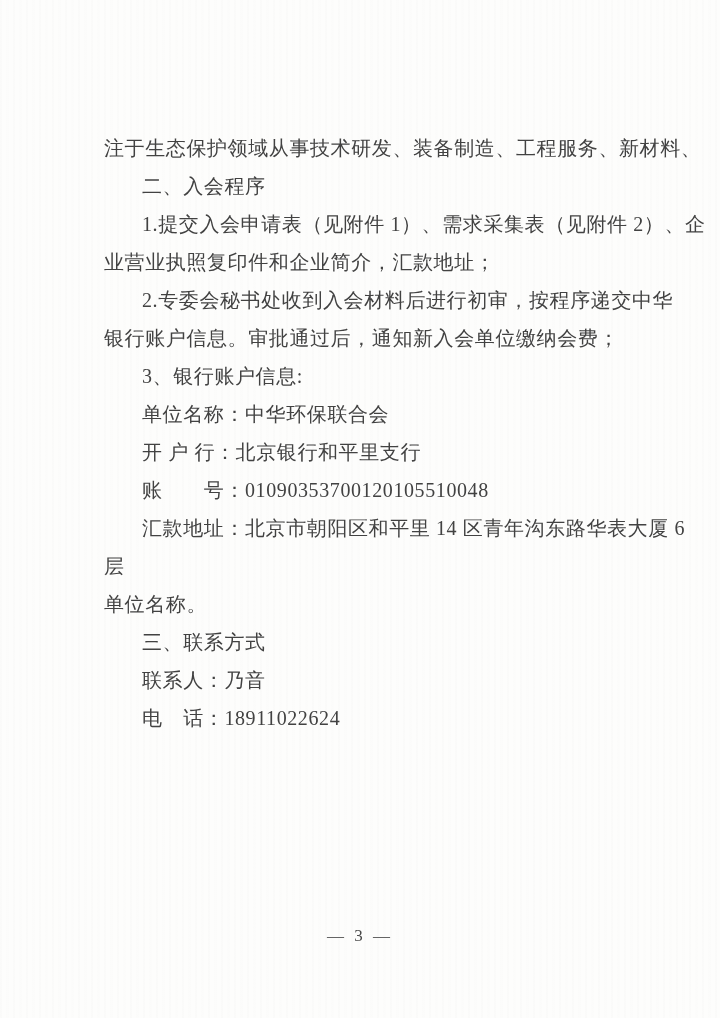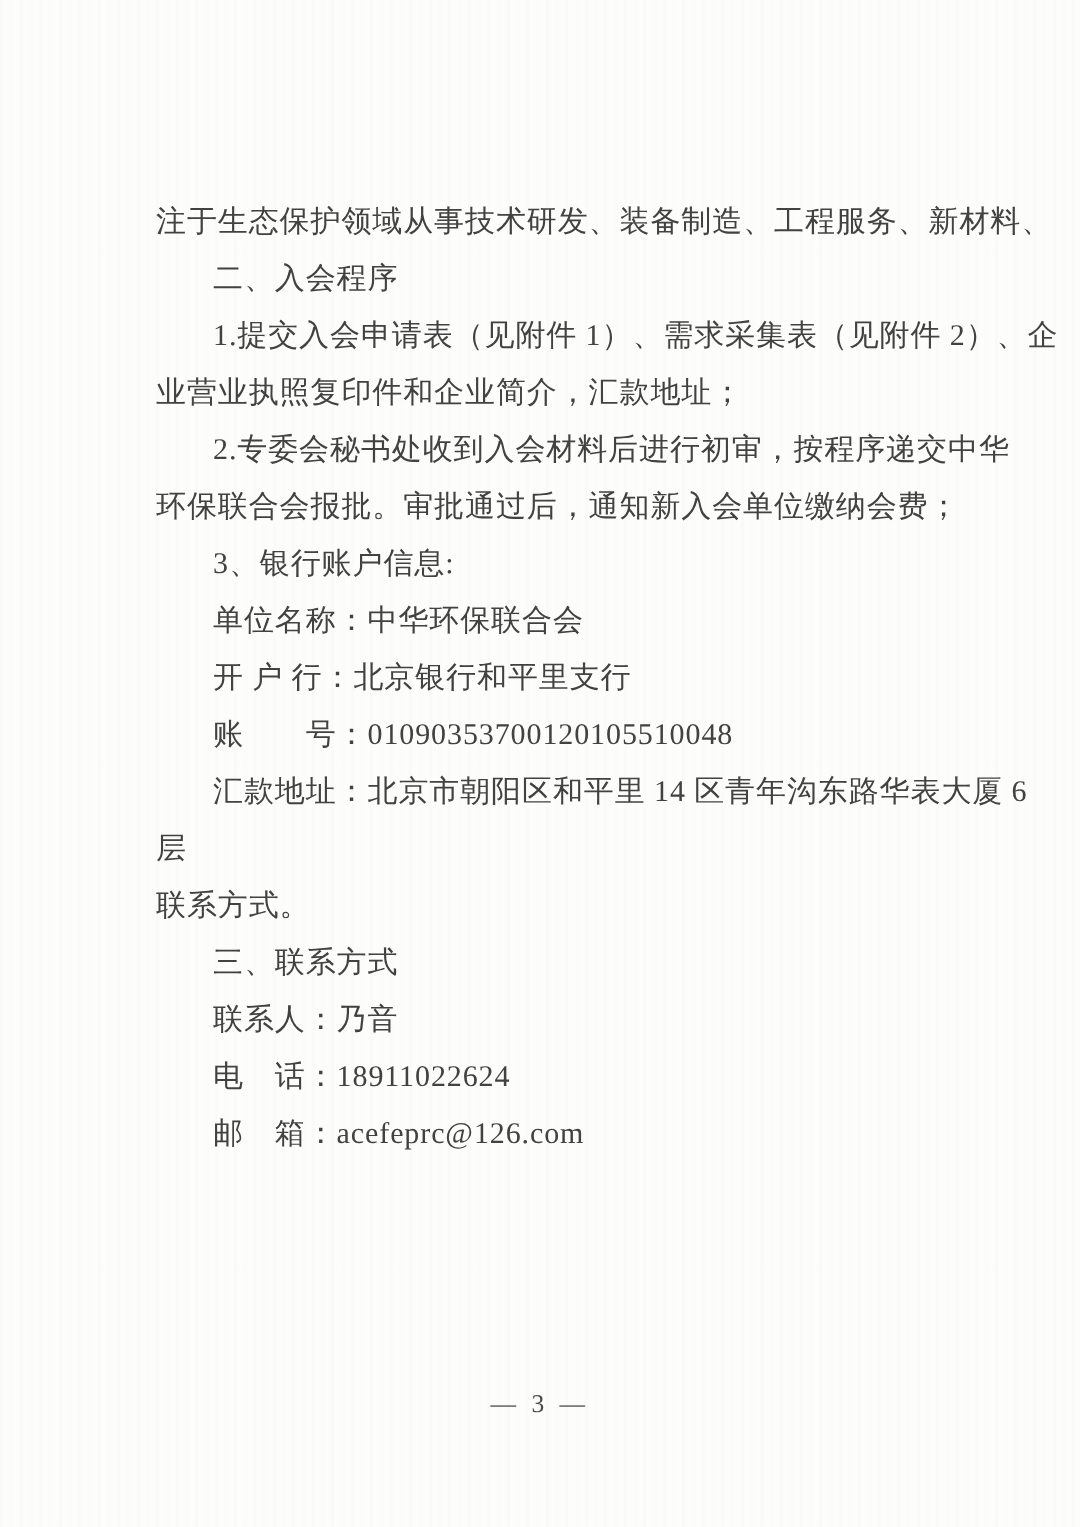--- a/index.html
+++ b/index.html
@@ -56,27 +56,26 @@
 </head>
 <body>
 
 <div class="page">
   <div class="content">
     <div class="line">注于生态保护领域从事技术研发、装备制造、工程服务、新材料、</div>
     <div class="line indent">二、入会程序</div>
     <div class="line indent">1.提交入会申请表（见附件 1）、需求采集表（见附件 2）、企</div>
     <div class="line">业营业执照复印件和企业简介，汇款地址；</div>
     <div class="line indent">2.专委会秘书处收到入会材料后进行初审，按程序递交中华</div>
-    <div class="line">环保联合会报批。审批通过后，通知新入会单位缴纳会费；</div>
+    <div class="line">银行账户信息。审批通过后，通知新入会单位缴纳会费；</div>
     <div class="line indent">3、银行账户信息:</div>
     <div class="line indent">单位名称：中华环保联合会</div>
     <div class="line indent">开 户 行：北京银行和平里支行</div>
     <div class="line indent">账　　号：01090353700120105510048</div>
     <div class="line indent">汇款地址：北京市朝阳区和平里 14 区青年沟东路华表大厦 6</div>
     <div class="line">层</div>
-    <div class="line">联系方式。</div>
+    <div class="line">单位名称。</div>
     <div class="line indent">三、联系方式</div>
     <div class="line indent">联系人：乃音</div>
     <div class="line indent">电　话：18911022624</div>
-    <div class="line indent">邮　箱：acefeprc@126.com</div>
   </div>
   <div class="footer">— 3 —</div>
 </div>
 
 </body></html>

